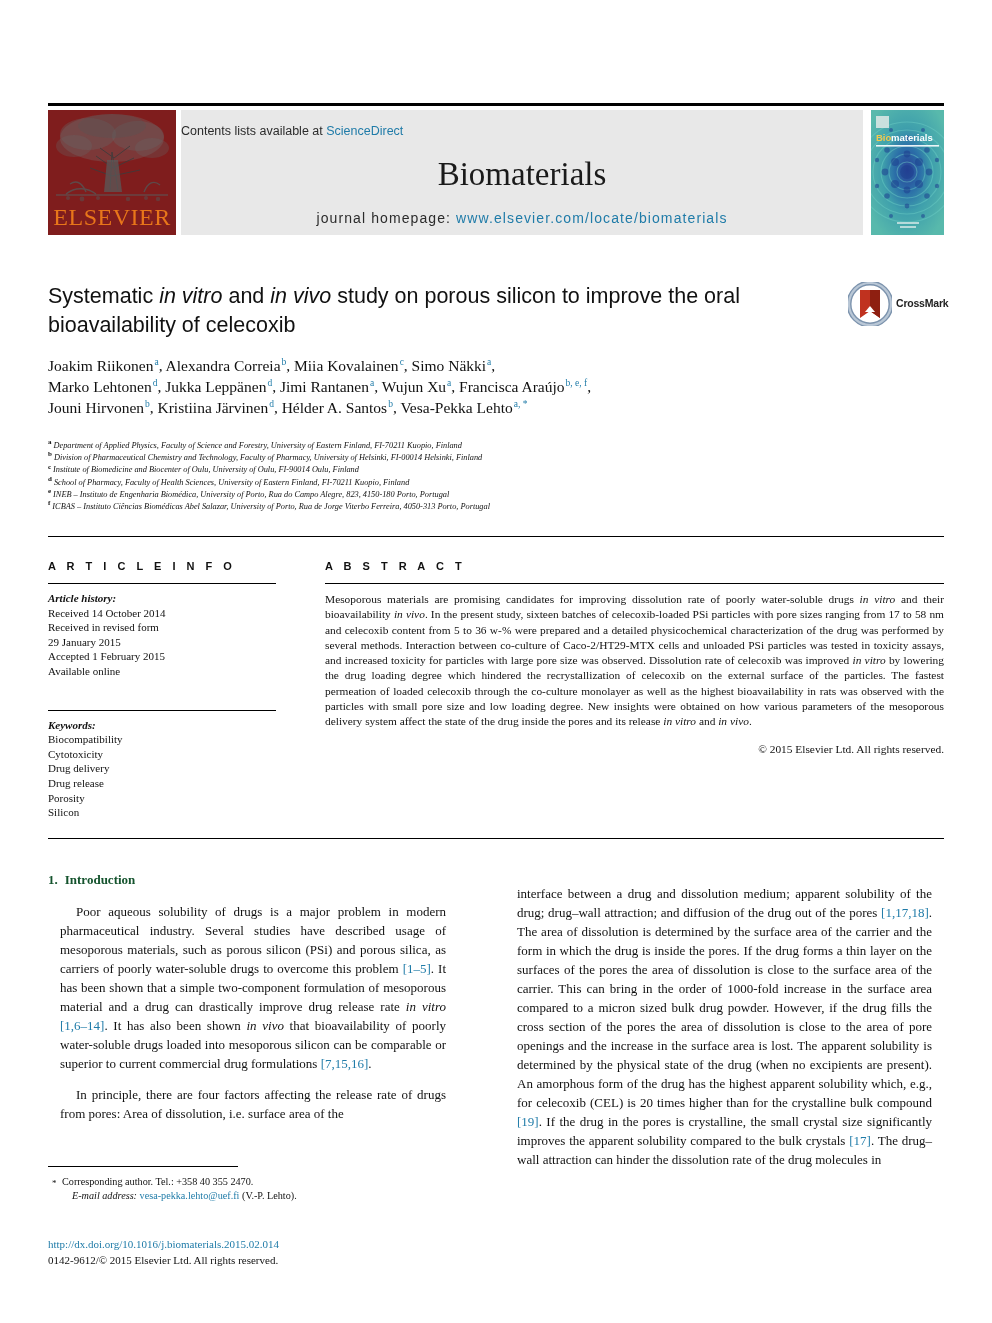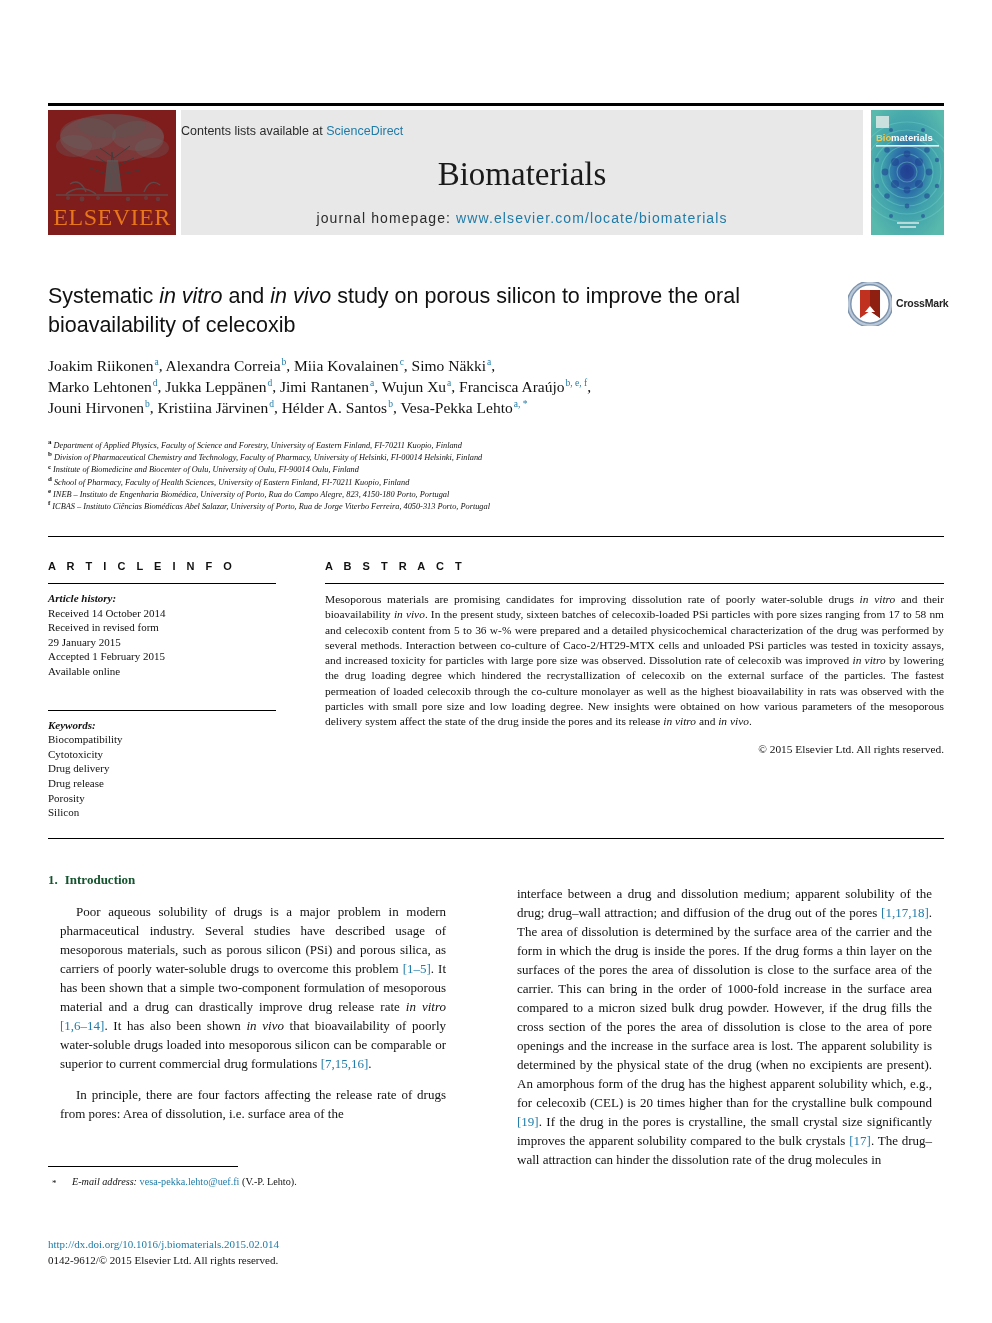--- a/index.html
+++ b/index.html
@@ -519,20 +519,21 @@
     <p class="para">In principle, there are four factors affecting the release rate of drugs from pores: Area of dissolution, i.e. surface area of the</p>
   </div>
 
   <div class="col-right">
     <p class="para"><span>interface between a drug and dissolution medium; apparent solubility of the drug; drug–wall attraction; and diffusion of the drug out of the pores </span><span class="ref">[1,17,18]</span><span>. The area of dissolution is determined by the surface area of the carrier and the form in which the drug is inside the pores. If the drug forms a thin layer on the surfaces of the pores the area of dissolution is close to the surface area of the carrier. This can bring in the order of 1000-fold increase in the surface area compared to a micron sized bulk drug powder. However, if the drug fills the cross section of the pores the area of dissolution is close to the area of pore openings and the increase in the surface area is lost. The apparent solubility is determined by the physical state of the drug (when no excipients are present). An amorphous form of the drug has the highest apparent solubility which, e.g., for celecoxib (CEL) is 20 times higher than for the crystalline bulk compound </span><span class="ref">[19]</span><span>. If the drug in the pores is crystalline, the small crystal size significantly improves the apparent solubility compared to the bulk crystals </span><span class="ref">[17]</span><span>. The drug–wall attraction can hinder the dissolution rate of the drug molecules in</span></p>
   </div>
 
   <div class="foot-rule"></div>
   <div class="footnote">
     <span class="star">*</span>
+    <div class="fn-line1">Corresponding author. Tel.: +358 40 355 2470.</div>
     <div class="fn-line2"><span class="fn-em">E-mail address:</span> <span class="mailto">vesa-pekka.lehto@uef.fi</span><span> (V.-P. Lehto).</span></div>
   </div>
 
   <div class="doi-block">
     <div class="doi-link">http://dx.doi.org/10.1016/j.biomaterials.2015.02.014</div>
     <div>0142-9612/© 2015 Elsevier Ltd. All rights reserved.</div>
   </div>
 
 </div>
 

